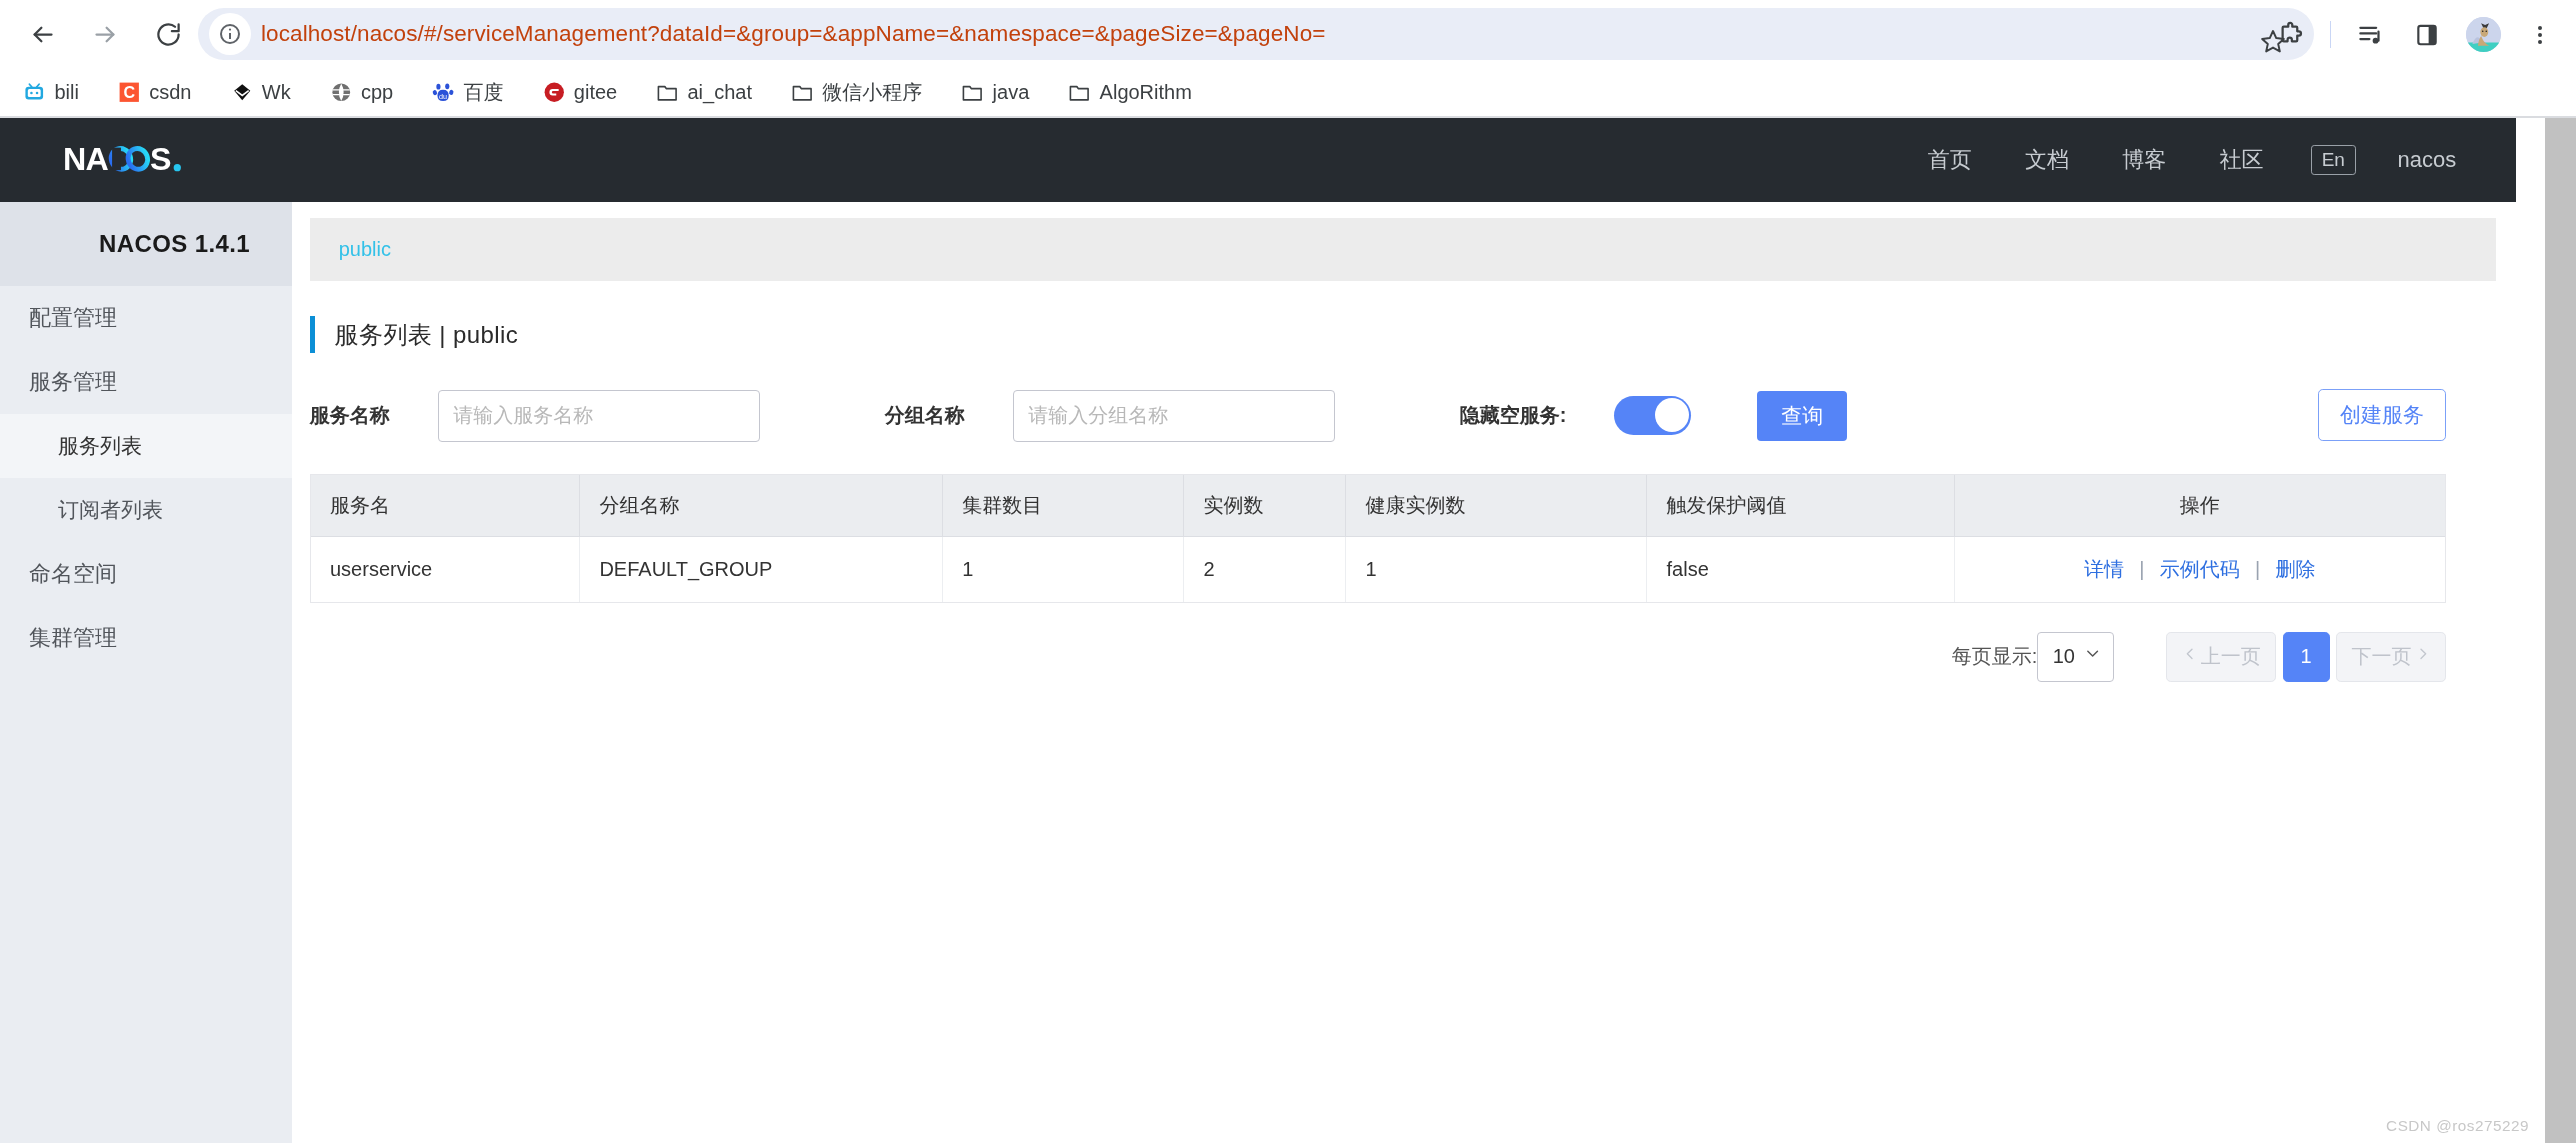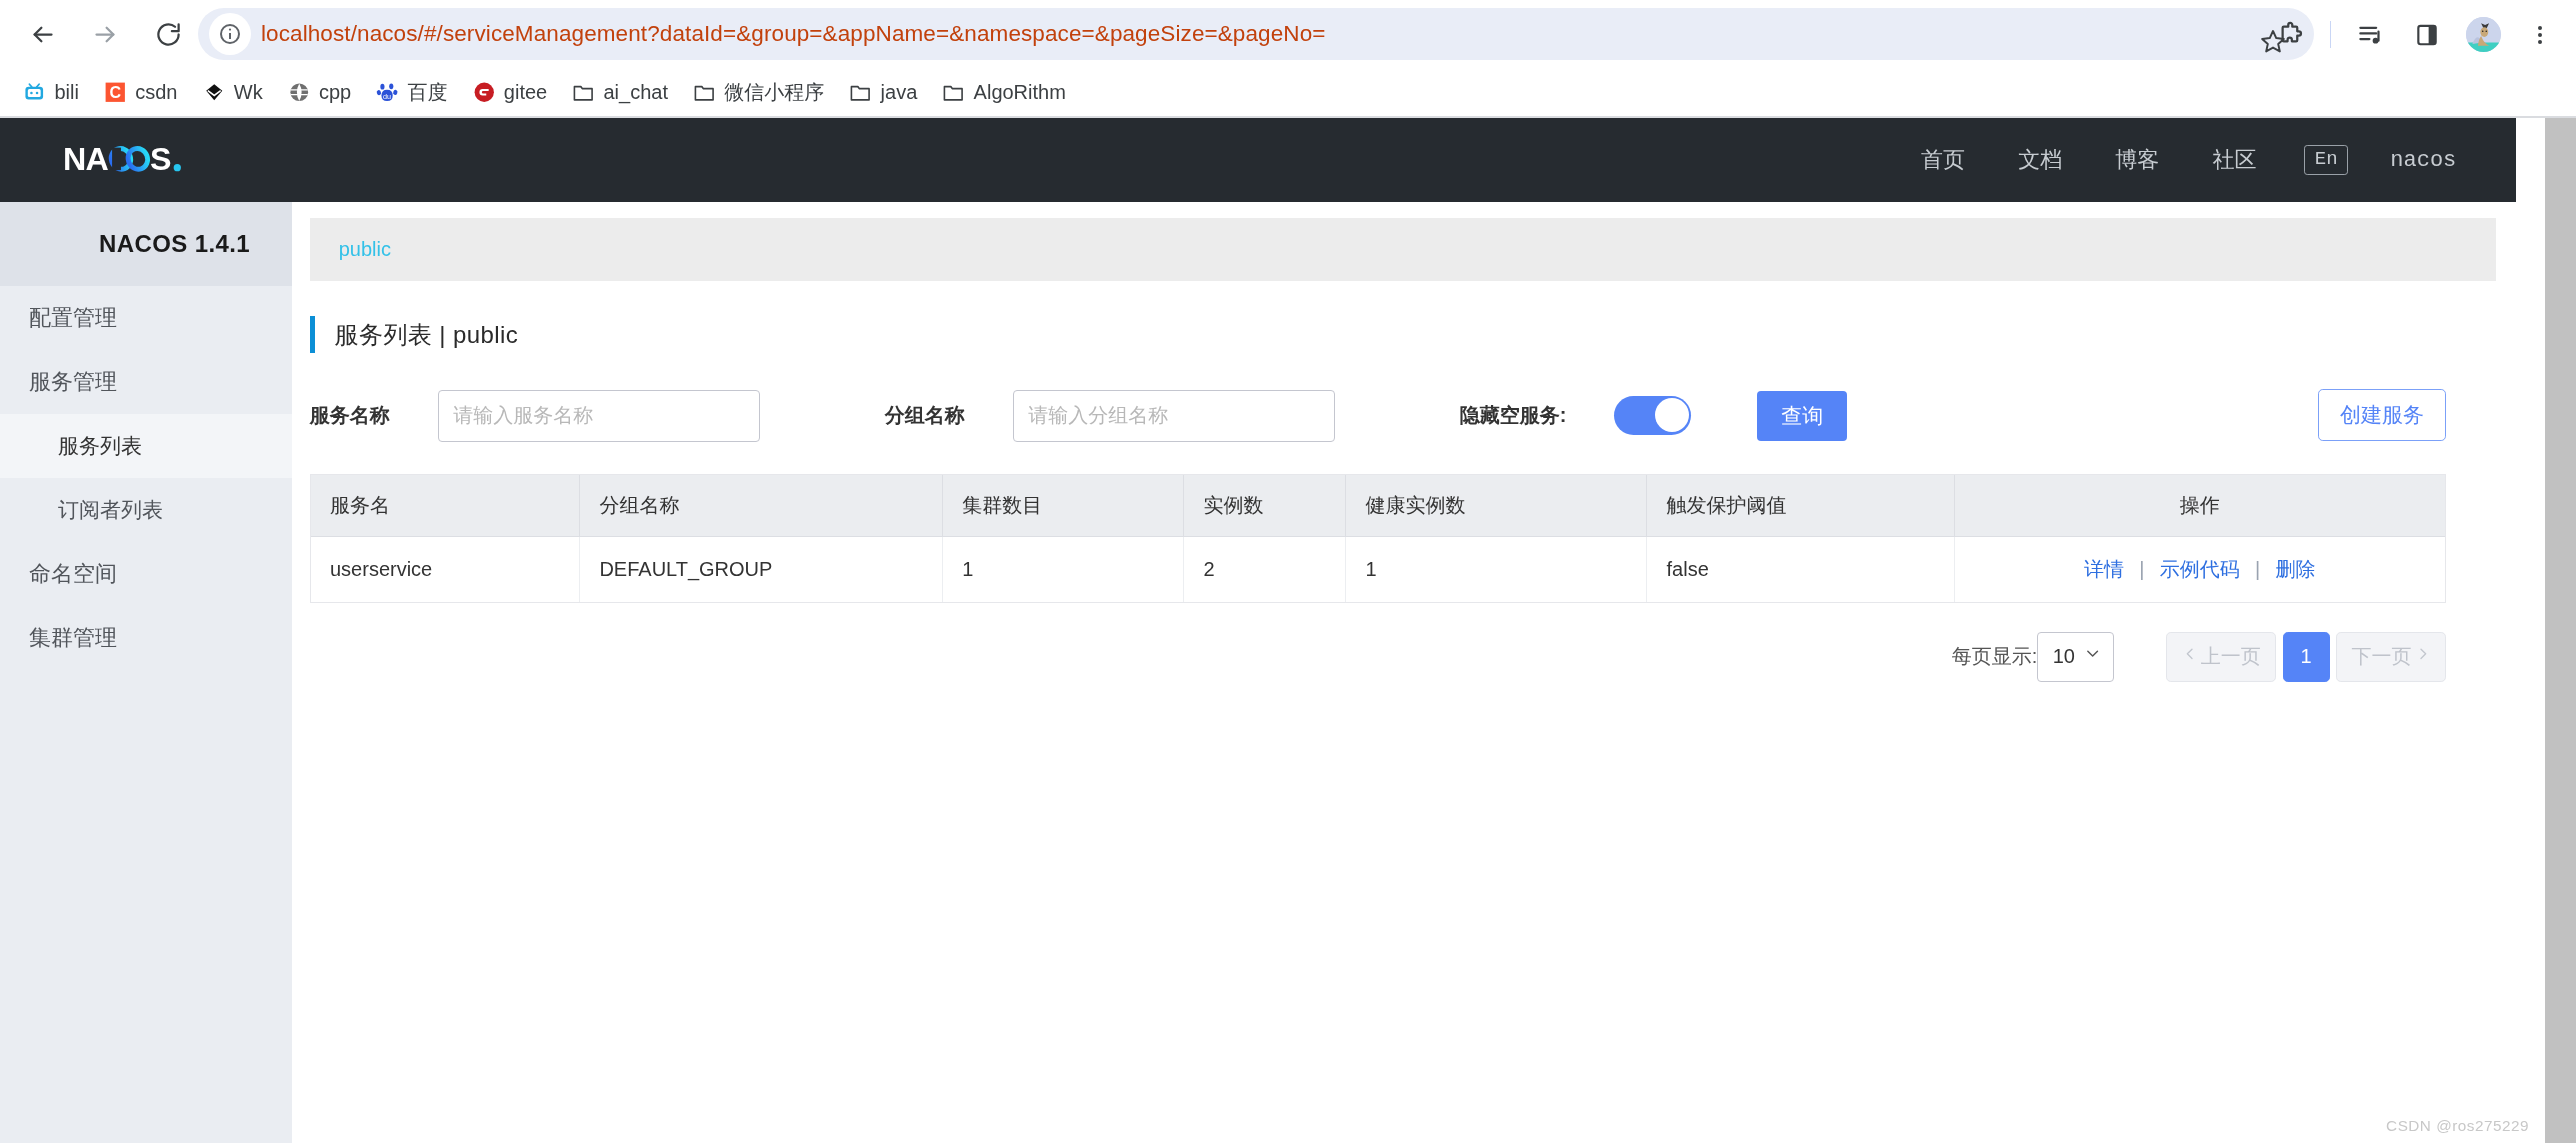--- a/index.html
+++ b/index.html
@@ -22,33 +22,33 @@
   .omni-info{width:42px;height:42px;margin-left:11.3px;border-radius:50%;background:#ffffff;display:flex;align-items:center;justify-content:center;flex:0 0 auto;}
   .omni-url{margin-left:9.7px;font-size:22.5px;color:#c2410c;letter-spacing:0.1px;white-space:nowrap;overflow:hidden;flex:1 1 auto;}
   .omni-star{position:absolute;right:17.7px;top:9.7px;width:47px;height:47px;display:flex;align-items:center;justify-content:center;border-radius:50%;cursor:pointer;}
 
   .tool-right{position:absolute;right:11.3px;top:0;height:69px;display:flex;align-items:center;gap:6.4px;}
   .tr-btn{width:50px;height:50px;display:flex;align-items:center;justify-content:center;border-radius:50%;cursor:pointer;}
   .tr-sep{width:1.6px;height:27px;background:#c9d6f5;margin:0 8px;}
   .avatar{width:35px;height:35px;border-radius:50%;background:#ccd5ec;overflow:hidden;position:relative;display:block;}
 
   
-  .bookmarks{position:absolute;left:0;top:69px;width:2576px;height:47px;display:flex;align-items:center;padding-left:14.5px;box-sizing:border-box;gap:5px;}
+  .bookmarks{position:absolute;left:0;top:69px;width:2576px;height:47px;display:flex;align-items:center;padding-left:14.5px;box-sizing:border-box;gap:19px;}
   .bm{display:flex;align-items:center;gap:8px;padding:4.8px 11.3px 4.8px 8px;border-radius:6.4px;cursor:pointer;white-space:nowrap;}
   .bm-label{font-size:20px;color:#3c4043;}
   .bm-ico{width:24px;height:24px;display:flex;align-items:center;justify-content:center;flex:0 0 auto;}
   .chrome-bottom-line{position:absolute;left:0;top:116px;width:2576px;height:1.6px;background:#dadce0;}
 
   
   .app{position:absolute;left:0;top:118px;width:2576px;height:1026px;background:#ffffff;}
 
   .topnav{position:absolute;left:0;top:0;width:2516px;height:84px;background:#262b30;}
   .logo{position:absolute;left:63px;top:31px;height:31px;display:flex;align-items:flex-end;}
   .logo svg{display:block;}
-  .topnav-links{position:absolute;right:50px;top:0;height:84px;display:flex;align-items:center;gap:0;font-family:Liberation Mono, monospace;}
+  .topnav-links{position:absolute;right:50px;top:0;height:84px;display:flex;align-items:center;gap:0;}
   .tn-link{font-size:22px;color:#c7ccd1;padding:0 26.6px;cursor:pointer;white-space:nowrap;}
   .tn-lang{border:1.6px solid #9aa1a8;border-radius:3.2px;color:#c7ccd1;font-size:19px;padding:3.2px 9.7px;margin:0 13px 0 21px;cursor:pointer;line-height:1.15;}
   .tn-user{font-size:22px;color:#c7ccd1;padding:0 9.7px 0 29px;cursor:pointer;}
 
   
   .sidebar{position:absolute;left:0;top:84px;width:350px;height:942px;background:#eaedf2;border-right:0.8px solid #dfe3e9;box-sizing:border-box;}
   .side-title{height:84px;background:#dee2e9;display:flex;align-items:center;justify-content:center;font-size:24px;font-weight:bold;color:#1a1a1a;letter-spacing:0.4px;}
   .side-item{height:64px;display:flex;align-items:center;padding:0 39px 0 29px;box-sizing:border-box;font-size:22px;color:#51555b;cursor:pointer;justify-content:space-between;}
   .side-item.sub{padding-left:58px;font-size:21px;}
   .side-item.active{background:#f3f5f8;color:#333;}

